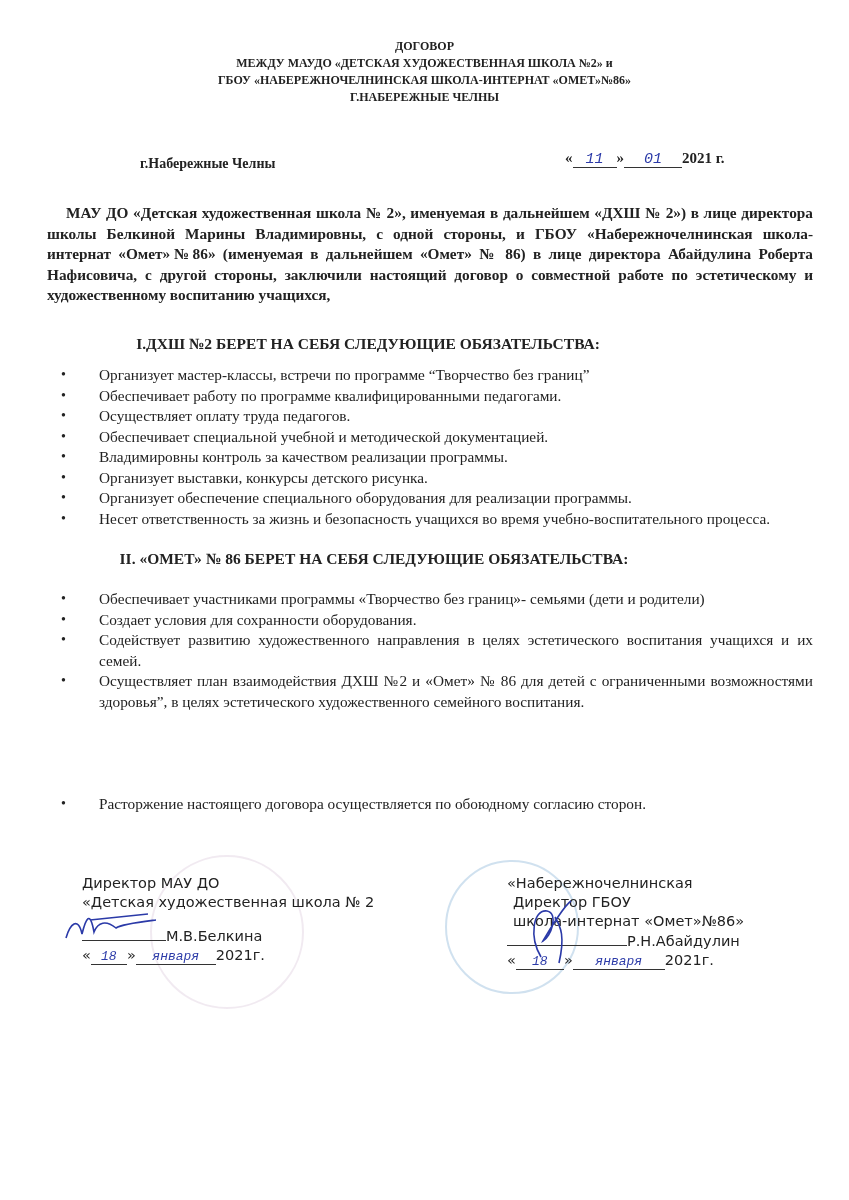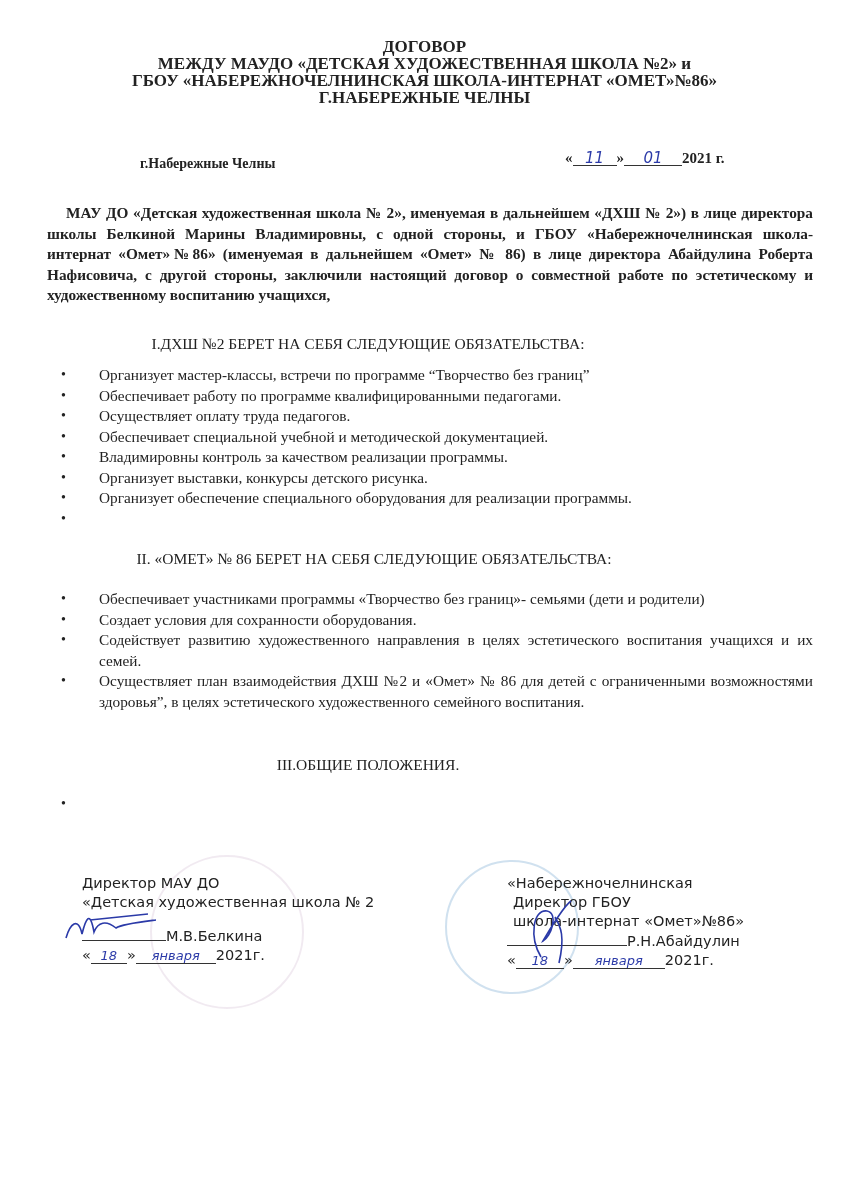--- a/index.html
+++ b/index.html
@@ -1,28 +1,28 @@
 <!DOCTYPE html>
 <html><head>
   <meta charset="utf-8">
   <style>
     html, body { margin: 0; padding: 0; }
     body {
       width: 849px; height: 1200px; background: #ffffff; position: relative; overflow: hidden;
       font-family: "Liberation Serif", "DejaVu Serif", serif; color: #222;
     }
     .page { position: absolute; left: 0; top: 0; width: 849px; height: 1200px; }
-    .title-block { position: absolute; top: 38px; left: 0; width: 849px; text-align: center; font-weight: bold; font-size: 17px; line-height: 17px; }
+    .title-block { position: absolute; top: 38px; left: 0; width: 849px; text-align: center; font-weight: bold; font-size: 12px; line-height: 17px; }
     .title-block div { white-space: nowrap; }
     .city { position: absolute; left: 140px; top: 156px; font-size: 14px; font-weight: bold; }
     .date { position: absolute; left: 565px; top: 150px; font-size: 15px; font-weight: bold; white-space: nowrap; }
     .hand { font-family: "DejaVu Sans", sans-serif; font-style: italic; color: #2b3aa8; font-weight: normal; font-size: 15px; }
-    .uline { display: inline-block; border-bottom: 1px solid #333; text-align: center; line-height: 14px; }
+    .uline { display: inline-block; border-bottom: 1px solid #333; text-align: center; line-height: 14px; font-family: Liberation Mono, monospace; }
     .intro { position: absolute; left: 47px; top: 203px; width: 766px; font-size: 15.3px; line-height: 20.5px; text-align: justify; text-indent: 19px; font-weight: bold; }
-    .sec-head { position: absolute; left: 0; width: 736px; text-align: center; font-weight: normal; font-size: 15.5px; white-space: nowrap; }
+    .sec-head { position: absolute; left: 0; width: 736px; text-align: center; font-weight: bold; font-size: 15.5px; white-space: nowrap; }
     ul.items { position: absolute; left: 47px; width: 766px; margin: 0; padding: 0; list-style: none; font-size: 15.3px; line-height: 20.5px; }
     ul.items li { position: relative; padding-left: 52px; text-align: justify; }
     ul.items li .bullet { position: absolute; left: 14px; top: 0; font-size: 14px; }
     .sig { position: absolute; font-family: "DejaVu Sans", sans-serif; font-size: 14.5px; line-height: 19px; color: #222; }
     .sig div { white-space: nowrap; }
     .stamp { position: absolute; border-radius: 50%; border: 2px solid rgba(120,170,210,0.35); }
     .scribble { position: absolute; }
   </style>
 </head>
 <body>
@@ -46,34 +46,33 @@
 
   <div class="sec-head" style="top:335px;">I.ДХШ №2 БЕРЕТ НА СЕБЯ СЛЕДУЮЩИЕ ОБЯЗАТЕЛЬСТВА:</div>
   <ul class="items" style="top:365px;">
     <li><span class="bullet">•</span><span>Организует мастер-классы, встречи  по программе “Творчество без границ”</span></li>
     <li><span class="bullet">•</span><span>Обеспечивает работу по программе  квалифицированными педагогами.</span></li>
     <li><span class="bullet">•</span><span>Осуществляет оплату труда педагогов.</span></li>
     <li><span class="bullet">•</span><span>Обеспечивает специальной учебной и методической документацией.</span></li>
     <li><span class="bullet">•</span><span>Владимировны контроль за качеством реализации программы.</span></li>
     <li><span class="bullet">•</span><span>Организует выставки, конкурсы детского рисунка.</span></li>
     <li><span class="bullet">•</span><span>Организует обеспечение специального оборудования для реализации программы.</span></li>
-    <li><span class="bullet">•</span></li>
+    <li><span class="bullet">•</span><span>Несет ответственность за жизнь и безопасность учащихся во время учебно-воспитательного процесса.</span></li>
   </ul>
 
   <div class="sec-head" style="top:550px;padding-left:6px;">II. «ОМЕТ» № 86  БЕРЕТ НА СЕБЯ СЛЕДУЮЩИЕ ОБЯЗАТЕЛЬСТВА:</div>
   <ul class="items" style="top:589px;">
     <li><span class="bullet">•</span><span>Обеспечивает  участниками программы «Творчество без границ»- семьями (дети и родители)</span></li>
     <li><span class="bullet">•</span><span>Создает условия для сохранности оборудования.</span></li>
     <li><span class="bullet">•</span><span>Содействует развитию художественного направления в целях эстетического воспитания учащихся и их семей.</span></li>
     <li><span class="bullet">•</span><span>Осуществляет план взаимодействия ДХШ №2 и «Омет» № 86 для детей с ограниченными возможностями здоровья”, в целях эстетического художественного  семейного воспитания.</span></li>
   </ul>
 
-  <div class="sec-head" style="top:756px;">III.ОБЩИЕ ПОЛОЖЕНИЯ.</div>
   <ul class="items" style="top:794px;">
-    <li><span class="bullet">•</span></li>
+    <li><span class="bullet">•</span><span>Расторжение настоящего договора осуществляется по обоюдному согласию сторон.</span></li>
   </ul>
 
   <div class="stamp" style="left:150px; top:855px; width:150px; height:150px; border-color: rgba(200,170,200,0.25);"></div>
   <div class="sig" style="left:82px; top:874px;">
     <div>Директор  МАУ ДО</div>
     <div>«Детская художественная школа № 2</div>
     <div style="margin-top:14px;">
       <span class="uline" style="width:84px; position:relative; height:14px;">
         <svg class="scribble" style="left:-22px; top:-22px;" width="110" height="40" viewBox="0 0 110 40">
           <path d="M6 34 C 10 20, 18 12, 22 30 C 26 14, 30 6, 34 28 C 38 18, 46 16, 56 24 C 62 20, 80 18, 96 16 M 30 16 L 88 10" stroke="#2b3aa8" stroke-width="1.6" fill="none"></path>

